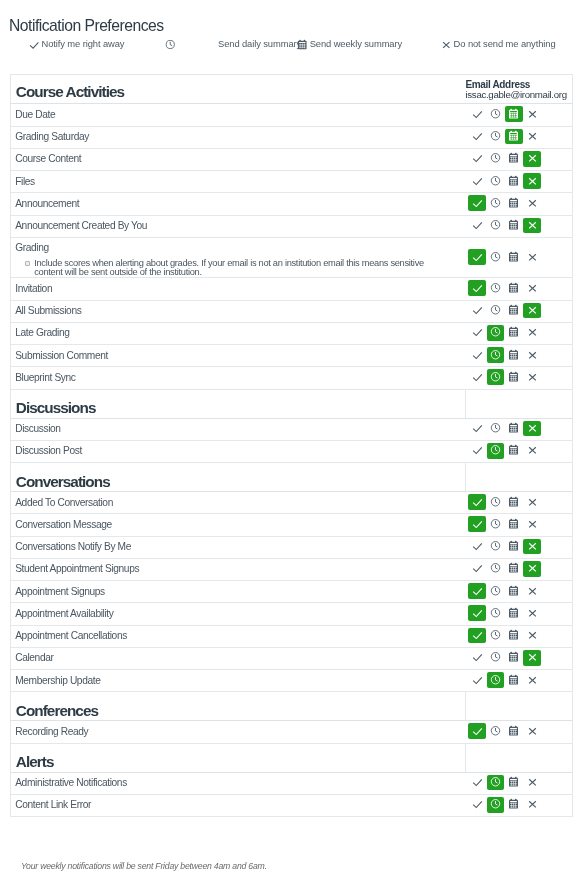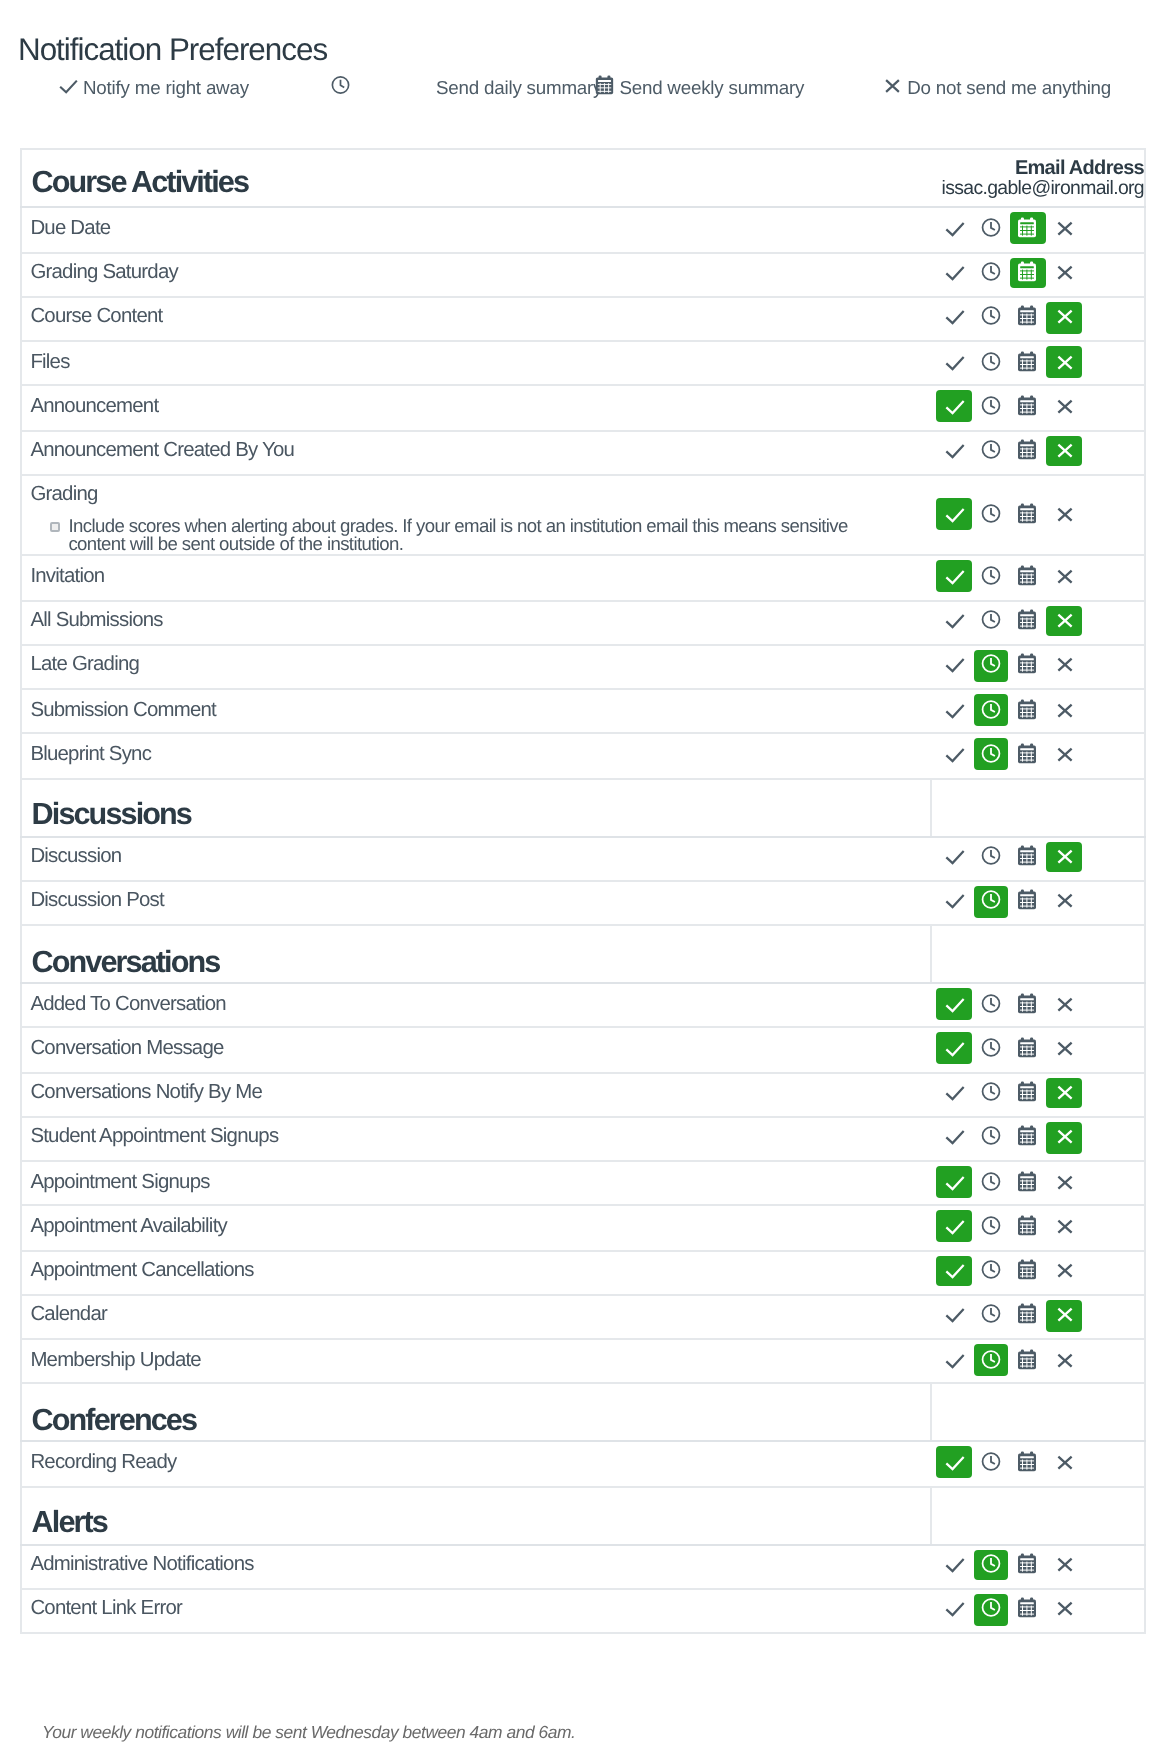--- a/index.html
+++ b/index.html
@@ -1,31 +1,31 @@
 <!DOCTYPE html>
 <html><head>
 <meta charset="utf-8">
 <style>
   html,body{margin:0;padding:0;}
   table.np td{box-sizing:border-box;}
   body{width:578px;height:876px;background:#ffffff;font-family:"Liberation Sans",sans-serif;color:#2d3b45;overflow:hidden;}
   .title{font-size:15.7px;font-weight:400;letter-spacing:-0.5px;color:#2d3b45;position:absolute;left:9px;top:18.5px;line-height:14px;}
   .legend{position:absolute;left:27.5px;top:38px;font-size:9.4px;letter-spacing:-0.1px;color:#4d5b66;height:12px;}
-  .legend .item{position:absolute;display:flex;align-items:flex-start;white-space:nowrap;top:0;line-height:12px;}
+  .legend .item{position:absolute;display:flex;align-items:flex-end;white-space:nowrap;top:0;line-height:12px;}
   .legend .item .ic{margin-right:1.5px;display:inline-flex;align-items:center;width:12.5px;height:12.5px;margin-top:-2px;}
   table.np{border-collapse:collapse;width:562px;position:absolute;left:10px;top:57.3px;table-layout:fixed;margin-top:17px;}
   table.np td{border:1px solid #e5e8eb;padding:0;vertical-align:middle;}
   tr.cat td{border-bottom-color:#dfe3e7;}
   table.np td.catname{font-size:15.3px;font-weight:700;letter-spacing:-0.95px;padding:7.6px 0 0 4.8px;color:#2d3b45;border-right:none;height:29px;vertical-align:top;}
   tr.cat2 td{height:29px;}
   table.np tr.cat2 td.catname{padding-top:9.5px;height:29px;vertical-align:top;}
   td.catblank{border-left:none;}
   table.np td.rowname{font-size:10.2px;letter-spacing:-0.38px;padding:0 0 0 4.2px;color:#4a5661;line-height:12px;border-right:none;height:22.25px;}
   table.np td.rowname.tall{height:40.4px;vertical-align:top;padding-top:4.5px;}
-  table.np td.emailhdr{text-align:right;font-size:9.7px;padding:2.2px 0 0 0;line-height:10.6px;border-left:none;color:#2d3b45;letter-spacing:-0.32px;}
+  table.np td.emailhdr{text-align:left;font-size:9.7px;padding:2.2px 0 0 0;line-height:10.6px;border-left:none;color:#2d3b45;letter-spacing:-0.32px;}
   td.emailhdr .t{font-weight:700;font-size:10px;letter-spacing:-0.35px;}
   table.np td.cells{white-space:nowrap;border-left:none;font-size:0;padding:0 0 0 2.6px;text-align:left;}
   .btn{display:inline-block;width:17.7px;height:15.8px;vertical-align:middle;margin:0 0.3px;border-radius:2px;line-height:0;text-align:center;margin-top:-1.2px;}
   .btn svg{vertical-align:middle;margin-top:0.5px;}
   .btn.on{background:#22a022;}
   .footer{position:absolute;left:21px;top:861px;font-size:8.7px;letter-spacing:-0.22px;font-style:italic;color:#6a6a6a;}
   .note{display:flex;align-items:flex-start;padding-left:9.5px;margin-top:5px;}
   .note .cb{width:5px;height:5px;border:1px solid #b0b6bc;background:#efefef;flex:0 0 5px;margin:1.5px 4.5px 0 0;border-radius:1px;box-sizing:border-box;}
   .note .nt{font-size:9.3px;line-height:9px;letter-spacing:-0.3px;color:#4a5661;display:block;max-width:420px;}
 </style>
@@ -784,14 +784,14 @@
                   <rect x="4" y="5.8" width="0.5" height="5"></rect>
                   <rect x="6.2" y="5.8" width="0.5" height="5"></rect>
                   <rect x="8.4" y="5.8" width="0.5" height="5"></rect>
                 </g>
               </svg></span><span class="btn"><svg width="13" height="13" viewBox="0 0 18 18">
                 <path d="M4.4 5.9 L13.6 14.3 M13.6 5.9 L4.4 14.3" fill="none" stroke="#4d5b66" stroke-width="1.6" stroke-linecap="butt"></path>
               </svg></span></td>
         </tr>
       </tbody>
     </table>
-  <div class="footer">Your weekly notifications will be sent Wednesday between 4am and 6am.</div>
+  <div class="footer">Your weekly notifications will be sent Friday between 4am and 6am.</div>
 </div>
 
 </body></html>

